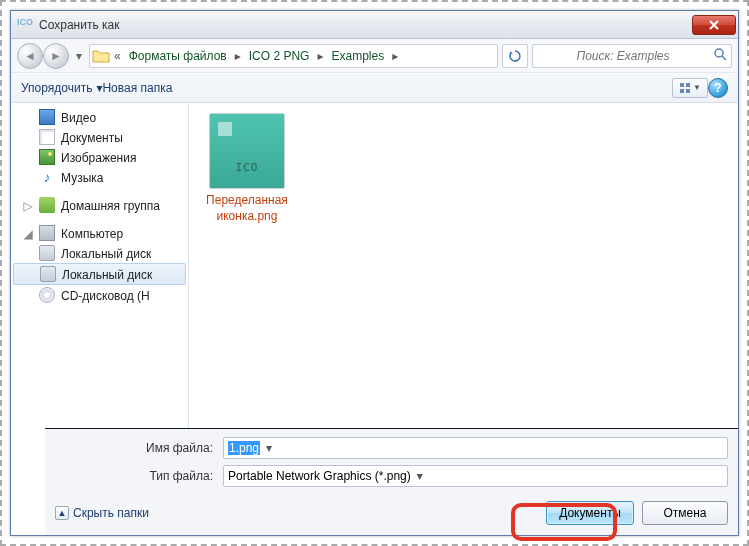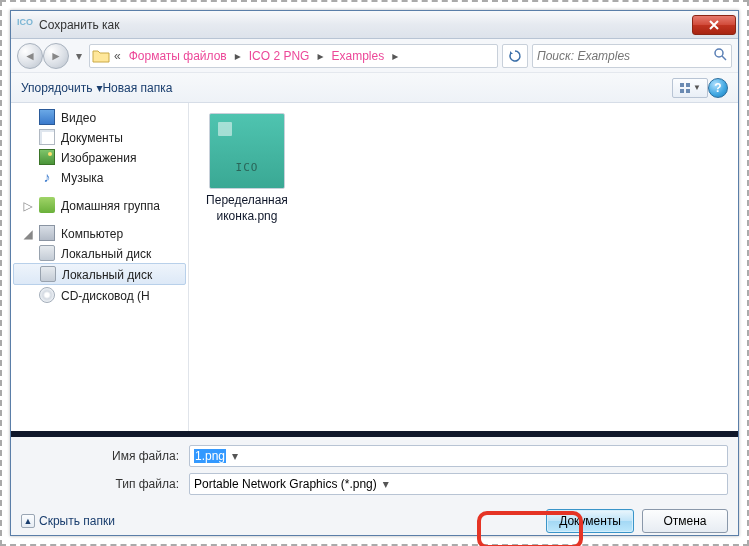--- a/index.html
+++ b/index.html
@@ -12,26 +12,26 @@
 .titlebar .app-icon { width: 16px; height: 16px; margin-right: 6px; font-size: 9px; color: #7bb5d4; font-weight: bold; }
 .titlebar .title { flex: 1; color: #333; }
 .close-btn { width: 44px; height: 20px; background: linear-gradient(to bottom, #e67a6e 0%, #d14b3a 49%, #c13421 50%, #a82512 100%); border: 1px solid #8b2514; border-radius: 3px; display: flex; align-items: center; justify-content: center; color: #fff; font-weight: bold; cursor: pointer; }
 
 
 .navrow { height: 34px; background: #f5f7fa; display: flex; align-items: center; padding: 3px 6px; gap: 4px; border-bottom: 1px solid #e4e8ee; }
 .nav-btns { display: flex; gap: 0; }
 .nav-circle { width: 26px; height: 26px; border-radius: 50%; background: radial-gradient(circle at 30% 30%, #fff, #d8dde4 60%, #b8c0ca); border: 1px solid #a8b2be; display: flex; align-items: center; justify-content: center; color: #888; font-size: 12px; }
 .nav-dropdown { width: 12px; height: 20px; display: flex; align-items: center; justify-content: center; color: #666; }
 .breadcrumb { flex: 1; height: 24px; border: 1px solid #c8d0da; background: #fff; display: flex; align-items: center; padding: 0 2px; gap: 2px; border-radius: 2px; }
-.breadcrumb .crumb { padding: 0 4px; color: #ec4899; cursor: pointer; }
+.breadcrumb .crumb { padding: 0 4px; color: #14532d; cursor: pointer; }
 .breadcrumb .chev { color: #555; padding: 0 2px; }
 .refresh-box { width: 26px; height: 24px; border: 1px solid #c8d0da; background: #fff; display: flex; align-items: center; justify-content: center; border-radius: 2px; }
 .refresh-box svg { width: 14px; height: 14px; }
 .search-box { width: 200px; height: 24px; border: 1px solid #c8d0da; background: #fff; display: flex; align-items: center; padding: 0 4px; border-radius: 2px; }
-.search-box input { border: none; flex: 1; font-style: italic; color: #a16207; outline: none; }
+.search-box input { border: none; flex: 1; font-style: italic; color: #a16207; outline: none; text-align: center; }
 .search-box .mag { color: #5a7fb5; margin-left: 4px; }
 
 
 .toolbar { height: 30px; background: linear-gradient(to bottom, #f7f9fb, #eef2f7); border-bottom: 1px solid #d6dde7; display: flex; align-items: center; padding: 0 10px; }
 .toolbar .tb-btn { color: #1a3e6e; cursor: pointer; display: flex; align-items: center; gap: 4px; }
 .toolbar .spacer { flex: 1; }
 .toolbar .view-btn { width: 36px; height: 20px; border: 1px solid #b8c4d4; background: linear-gradient(#fbfdff,#e9eff6); border-radius: 2px; display: flex; align-items: center; justify-content: center; gap: 2px; }
 .toolbar .help-btn { width: 20px; height: 20px; border-radius: 50%; background: radial-gradient(circle at 35% 30%, #aee0ff, #3da5e0 60%, #1f7ab5); color: #fff; display: flex; align-items: center; justify-content: center; font-weight: bold; border: 1px solid #2a6e9e; }
 
 
@@ -40,24 +40,24 @@
 .tree-item { display: flex; align-items: flex-end; gap: 6px; padding: 2px 4px 2px 28px; color: #222; cursor: pointer; white-space: nowrap; }
 .tree-item.group { padding-left: 12px; margin-top: 8px; }
 .tree-item.selected { background: linear-gradient(to bottom, #eef4fb, #dde9f7); border: 1px solid #b8d0ea; border-radius: 2px; margin: 0 2px; padding-left: 26px; }
 .tree-item .expander { width: 10px; color: #888; display: inline-flex; justify-content: center; }
 .tree-icon { width: 16px; height: 16px; flex-shrink: 0; }
 .main { flex: 1; padding: 10px; display: flex; align-items: flex-start; gap: 20px; }
 .file-tile { width: 96px; text-align: center; cursor: pointer; }
 .file-thumb { width: 76px; height: 76px; margin: 0 auto 4px; border: 1px solid #c8d0da; background: linear-gradient(to bottom, #4fc4b0, #3aa894); border-radius: 2px; display: flex; align-items: flex-end; justify-content: center; padding-bottom: 14px; position: relative; }
 .file-thumb .ico-label { font-family: monospace; font-size: 11px; color: #2a6458; letter-spacing: 1px; }
 .file-thumb::before { content: ""; position: absolute; top: 8px; left: 8px; width: 14px; height: 14px; background: rgba(255,255,255,0.5); border-radius: 1px; }
-.file-name { color: #0f172a; line-height: 1.3; word-break: break-word; }
-
-
-.bottom { border-top: 6px solid #0f172a; background: #f3f5f8; padding: 8px 10px 2px; }
+.file-name { color: #c2410c; line-height: 1.3; word-break: break-word; }
+
+
+.bottom { border-top: 1px solid #0f172a; background: #f3f5f8; padding: 8px 10px 10px; margin-left: 34px; }
 .field-row { display: flex; align-items: center; margin-bottom: 6px; }
 .field-label { width: 168px; text-align: right; padding-right: 10px; color: #333; }
 .field-input { flex: 1; height: 22px; border: 1px solid #b8c4d4; background: #fff; padding: 0 4px; display: flex; align-items: center; border-radius: 2px; }
 .field-input .sel-text { background: #3399ff; color: #fff; padding: 0 1px; }
 .field-input.dropdown::after { content: "▾"; color: #555; margin-left: 6px; }
 .btn-row { display: flex; align-items: center; margin-top: 14px; }
 .hide-folders { display: flex; align-items: center; gap: 4px; color: #1a3e6e; cursor: pointer; }
 .btn-row .spacer { flex: 1; }
 .dlg-btn { min-width: 86px; height: 24px; border: 1px solid #8a98aa; background: linear-gradient(to bottom, #fcfdfe, #e7ecf3); border-radius: 3px; cursor: pointer; margin-left: 8px; padding: 0 12px; }
 .dlg-btn.primary { border: 1px solid #3a95c9; background: linear-gradient(to bottom, #eaf6fd, #c0e4f8 49%, #a3d8f5 50%, #bde7fb); box-shadow: inset 0 0 0 1px #d6effc; }

